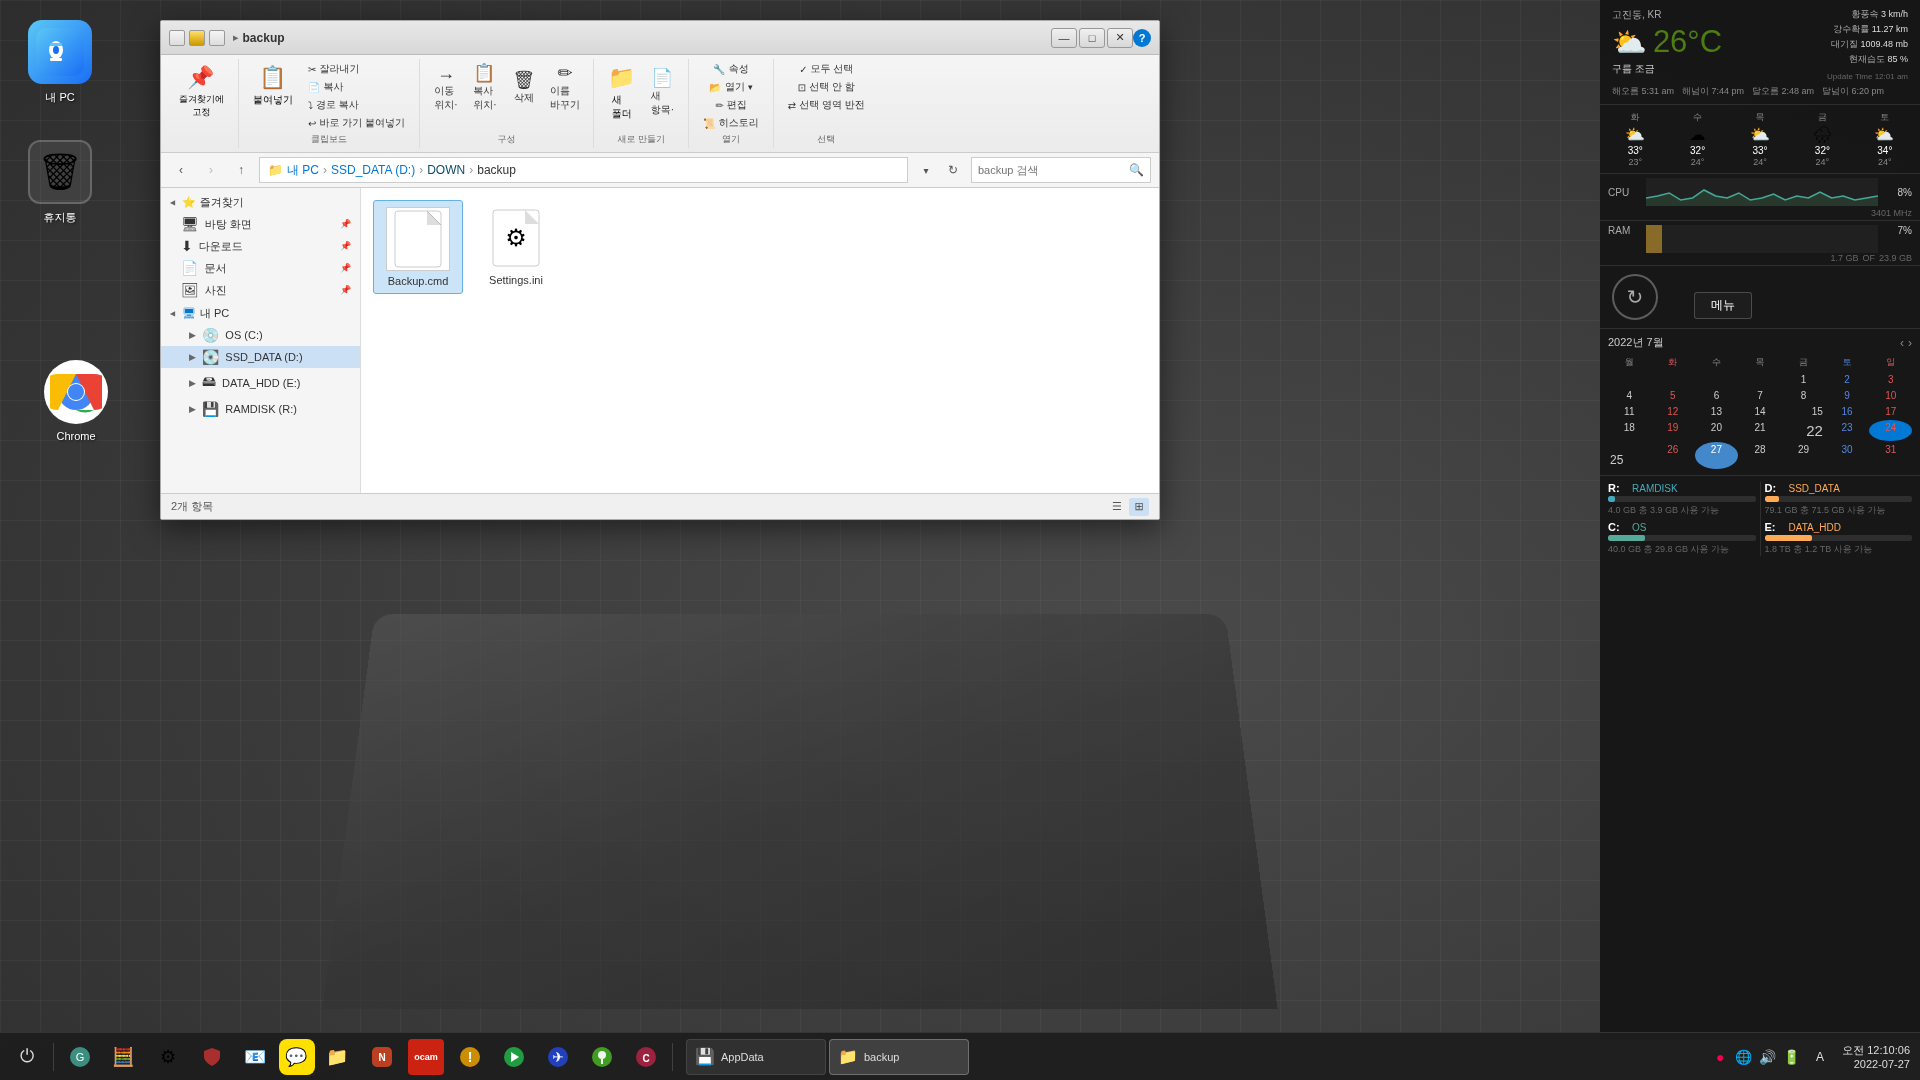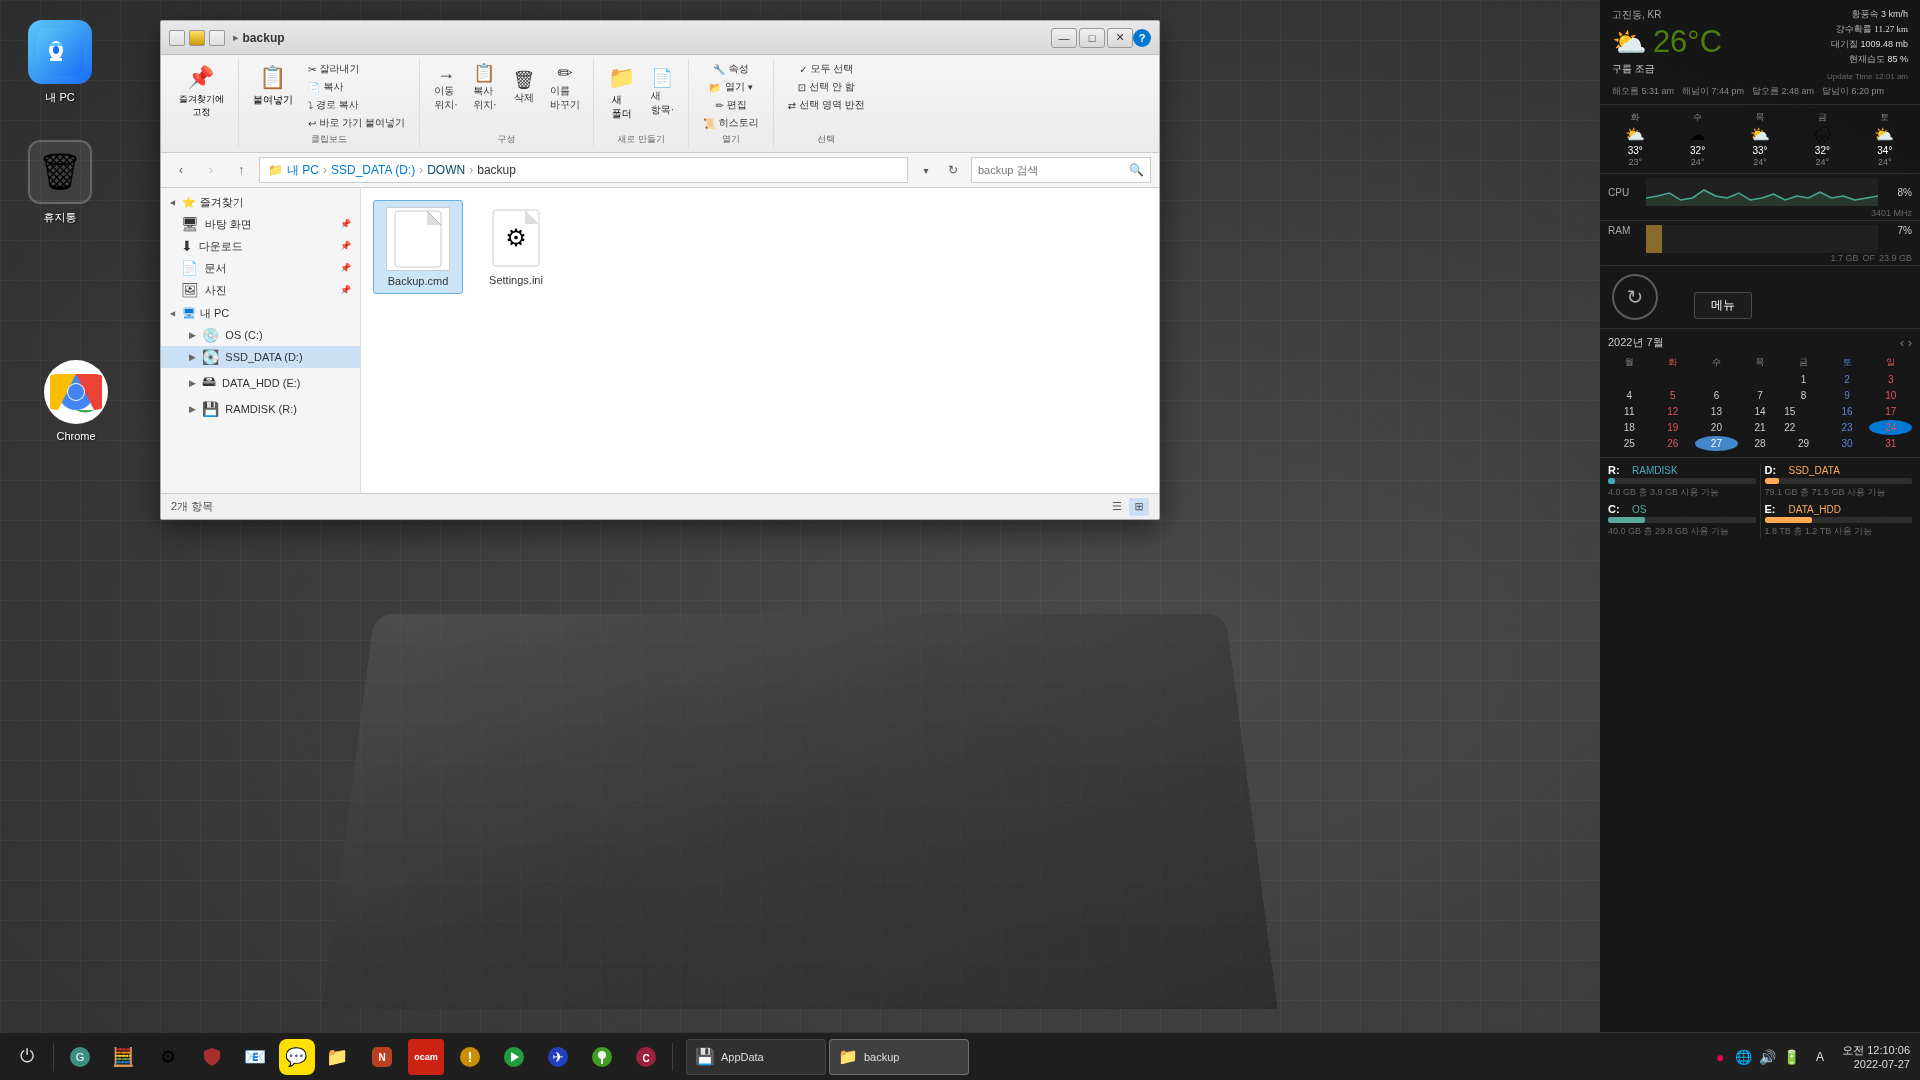--- a/index.html
+++ b/index.html
@@ -820,21 +820,21 @@
           <span>고진동, KR</span>
         </div>
         <div style="display:flex;align-items:center;gap:6px;">
           <span style="font-size:28px;">⛅</span>
           <span style="font-size:31px;font-weight:400;color:#4d7c0f;">26°C</span>
         </div>
         <div style="font-size:10px;color:#ccc;">구름 조금</div>
       </div>
       <div style="display:flex;flex-direction:column;align-items:flex-end;gap:2px;font-size:9px;color:#aaa;">
         <div>황풍속 <span style="color:#ddd;">3 km/h</span></div>
-        <div>강수확률 <span style="color:#ddd;font-family:Liberation Serif, serif;">11.27 km</span></div>
+        <div>강수확률 <span style="color:#ddd;">11.27 km</span></div>
         <div>대기질 <span style="color:#ddd;">1009.48 mb</span></div>
         <div>현재습도 <span style="color:#ddd;">85 %</span></div>
         <div style="font-size:8px;color:#666;margin-top:4px;">Update Time 12:01 am</div>
       </div>
     </div>
 
     <div style="display:flex;gap:8px;margin-top:4px;font-size:9px;color:#888;">
       <span>해오름 5:31 am</span>
       <span>해넘이 7:44 pm</span>
       <span>달오름 2:48 am</span>
@@ -940,33 +940,33 @@
       <div style="text-align:center;font-size:10px;color:#ccc;padding:2px;cursor:pointer;">6</div>
       <div style="text-align:center;font-size:10px;color:#ccc;padding:2px;cursor:pointer;">7</div>
       <div style="text-align:center;font-size:10px;color:#ccc;padding:2px;cursor:pointer;">8</div>
       <div style="text-align:center;font-size:10px;color:#5588e0;padding:2px;cursor:pointer;">9</div>
       <div style="text-align:center;font-size:10px;color:#e05555;padding:2px;cursor:pointer;">10</div>
 
       <div style="text-align:center;font-size:10px;color:#ccc;padding:2px;cursor:pointer;">11</div>
       <div style="text-align:center;font-size:10px;color:#e05555;padding:2px;cursor:pointer;">12</div>
       <div style="text-align:center;font-size:10px;color:#ccc;padding:2px;cursor:pointer;">13</div>
       <div style="text-align:center;font-size:10px;color:#ccc;padding:2px;cursor:pointer;">14</div>
-      <div style="text-align:left;font-size:10px;color:#ccc;padding:2px;cursor:pointer;">15</div>
+      <div style="text-align:right;font-size:10px;color:#ccc;padding:2px;cursor:pointer;">15</div>
       <div style="text-align:center;font-size:10px;color:#5588e0;padding:2px;cursor:pointer;">16</div>
       <div style="text-align:center;font-size:10px;color:#e05555;padding:2px;cursor:pointer;">17</div>
 
       <div style="text-align:center;font-size:10px;color:#ccc;padding:2px;cursor:pointer;">18</div>
       <div style="text-align:center;font-size:10px;color:#e05555;padding:2px;cursor:pointer;">19</div>
       <div style="text-align:center;font-size:10px;color:#ccc;padding:2px;cursor:pointer;">20</div>
       <div style="text-align:center;font-size:10px;color:#ccc;padding:2px;cursor:pointer;">21</div>
-      <div style="text-align:left;font-size:10px;color:#ccc;padding:2px;cursor:pointer;">22</div>
+      <div style="text-align:right;font-size:15px;color:#ccc;padding:2px;cursor:pointer;">22</div>
       <div style="text-align:center;font-size:10px;color:#5588e0;padding:2px;cursor:pointer;">23</div>
       <div style="text-align:center;font-size:10px;color:#e05555;padding:2px;cursor:pointer;background:#0078d4;border-radius:50%;">24</div>
 
-      <div style="text-align:center;font-size:10px;color:#ccc;padding:2px;cursor:pointer;">25</div>
+      <div style="text-align:left;font-size:12px;color:#ccc;padding:2px;cursor:pointer;margin-top:9px;">25</div>
       <div style="text-align:center;font-size:10px;color:#e05555;padding:2px;cursor:pointer;">26</div>
       <div style="text-align:center;font-size:10px;color:white;padding:2px;cursor:pointer;background:#4488cc;border-radius:50%;">27</div>
       <div style="text-align:center;font-size:10px;color:#ccc;padding:2px;cursor:pointer;">28</div>
       <div style="text-align:center;font-size:10px;color:#ccc;padding:2px;cursor:pointer;">29</div>
       <div style="text-align:center;font-size:10px;color:#5588e0;padding:2px;cursor:pointer;">30</div>
       <div style="text-align:center;font-size:10px;color:#e05555;padding:2px;cursor:pointer;">31</div>
     </div>
   </div>
 
   <div style="padding:6px 8px;flex:1;">

